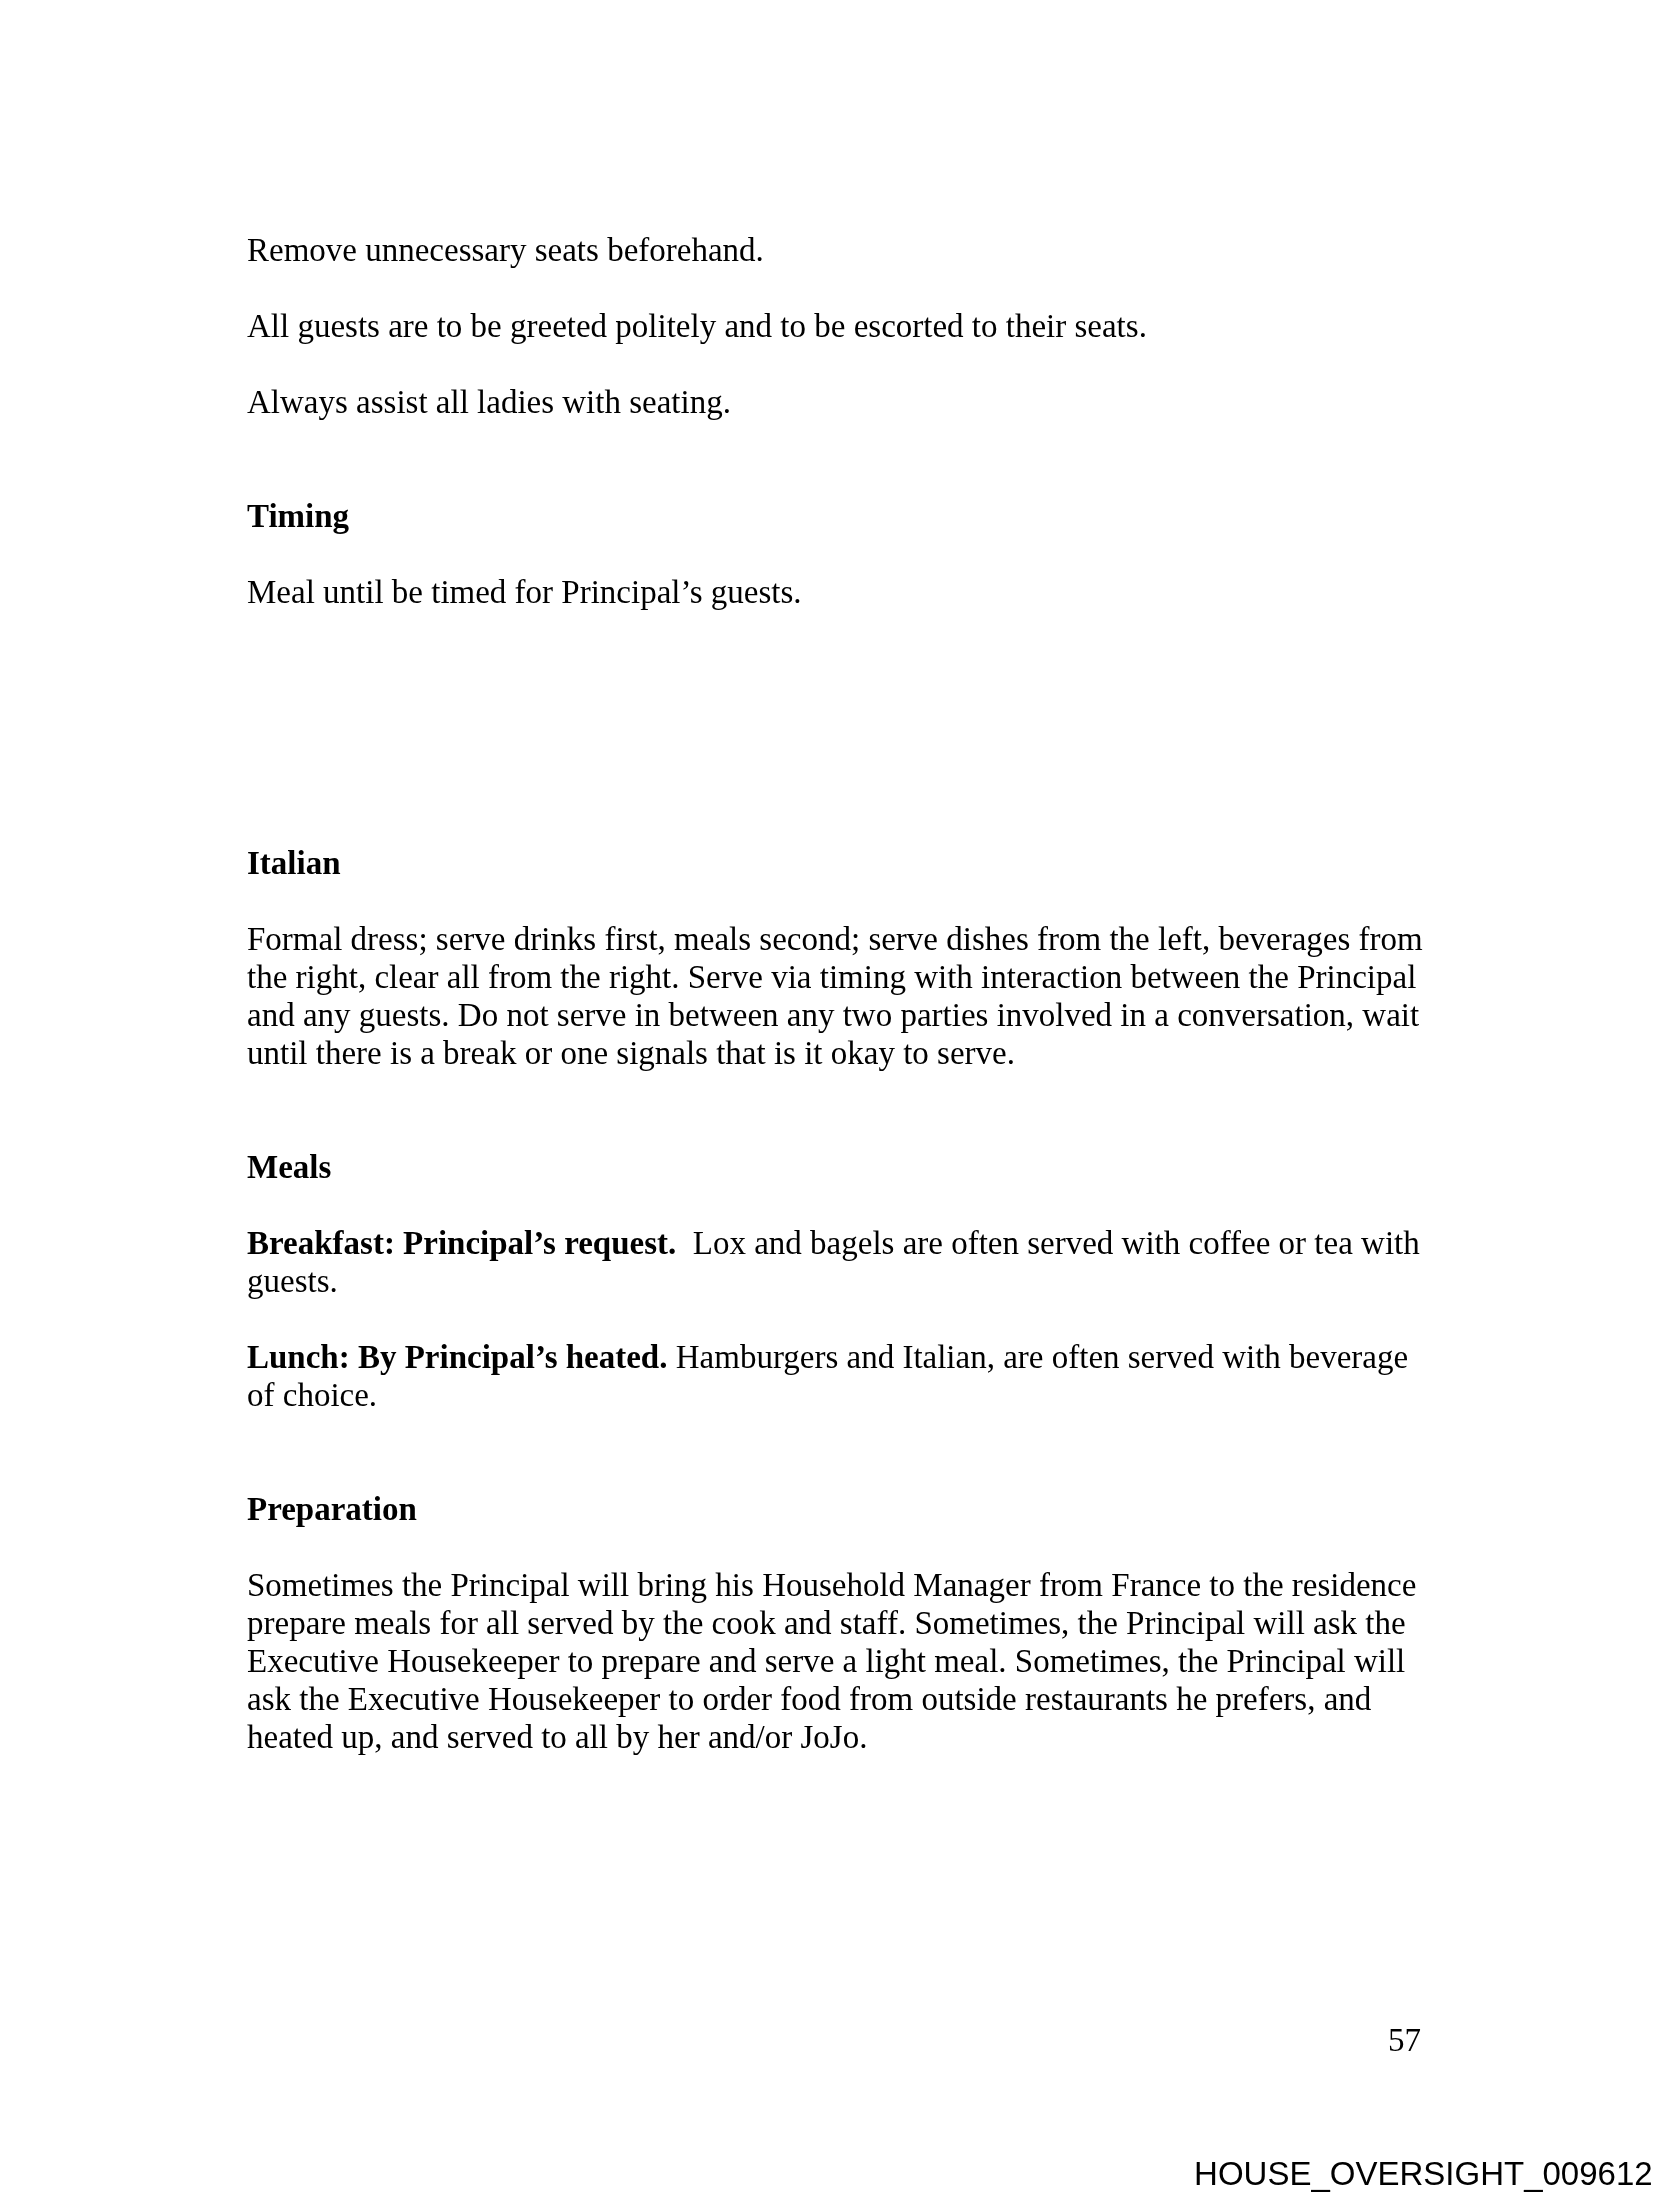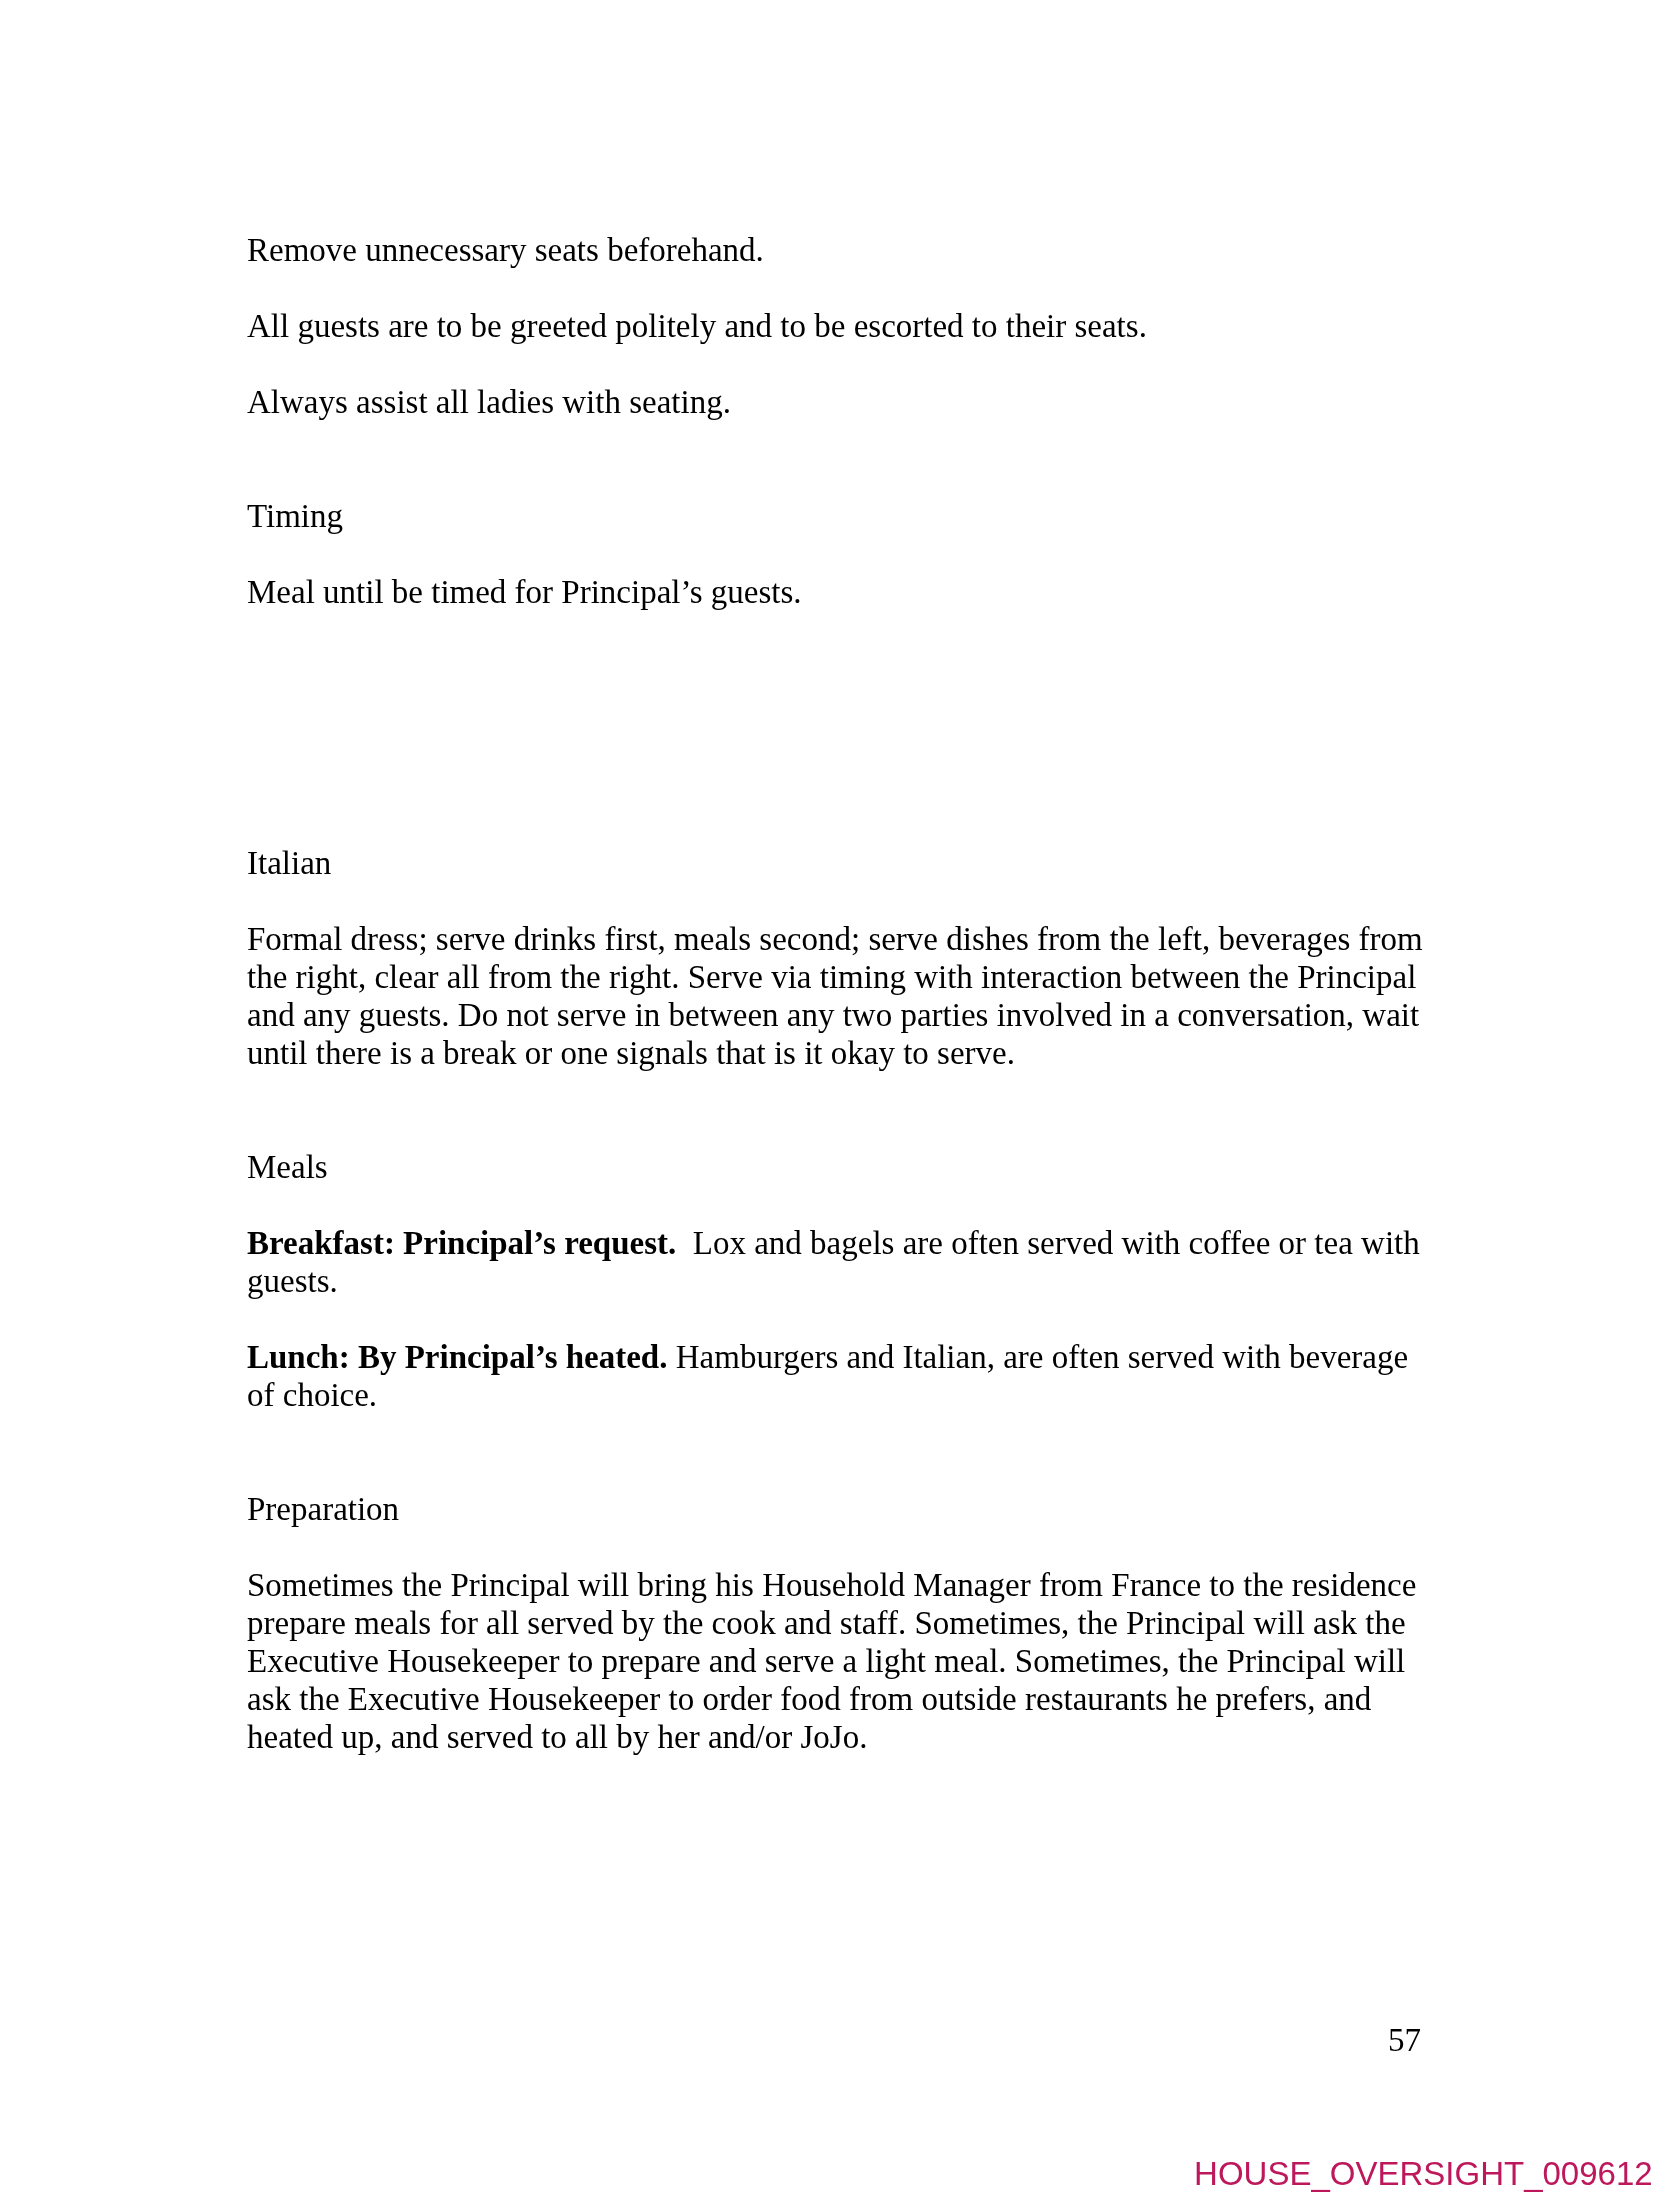--- a/index.html
+++ b/index.html
@@ -30,21 +30,21 @@
     line-height: 38px;
   }
 
   .para {
     margin: 0 0 38px 0;
     white-space: pre-wrap;
   }
 
   .heading {
     font-size: 33px;
-    font-weight: normal;
+    font-weight: bold;
     padding-top: 38px;
     margin: 0 0 38px 0;
   }
 
   .heading-serving {
     padding-top: 195px;
   }
 
   .meal-label {
     font-weight: bold;
@@ -61,21 +61,21 @@
     font-family: "Liberation Serif", serif;
   }
 
   .bates-stamp {
     position: absolute;
     right: 16.4px;
     top: 2157px;
     font-family: "Liberation Sans", sans-serif;
     font-size: 33px;
     line-height: 33px;
-    color: #be185d;
+    color: #000000;
   }
 </style>
 </head>
 <body>
 
 <div class="page">
 
   <main class="body-text">
 
     <p class="para">Remove unnecessary seats beforehand.</p>

